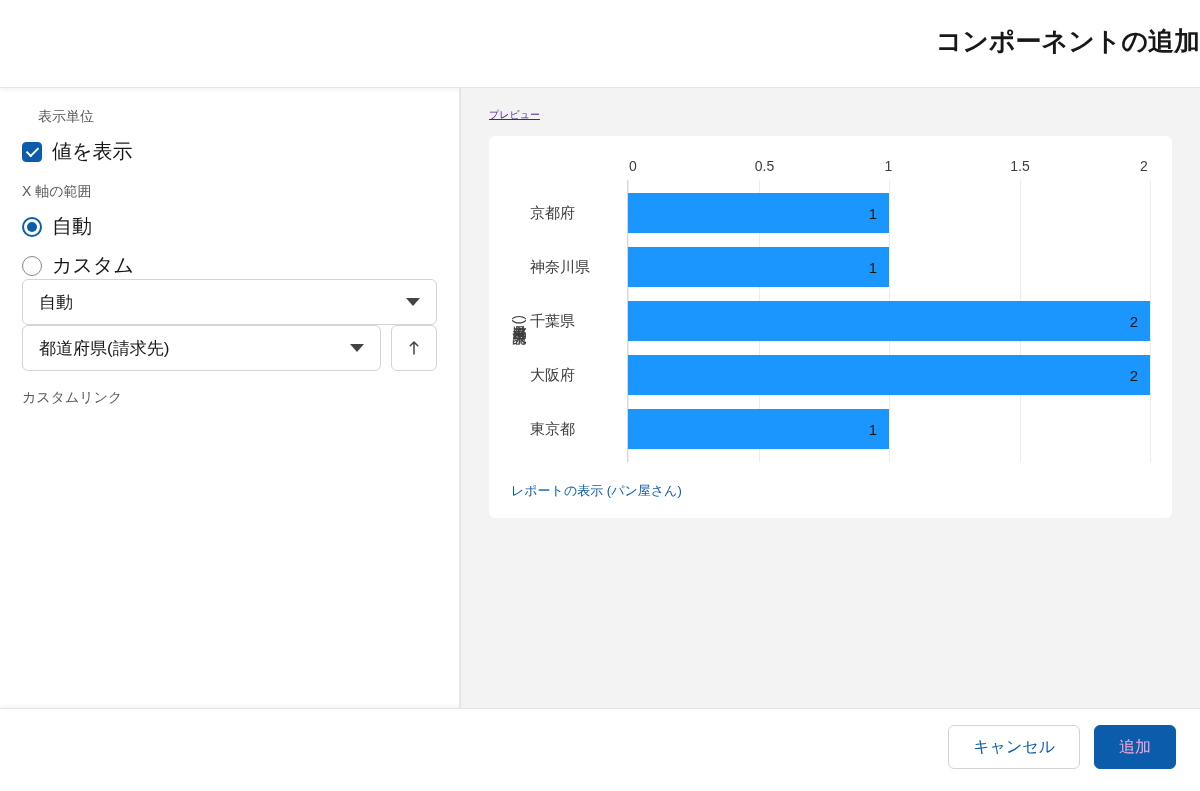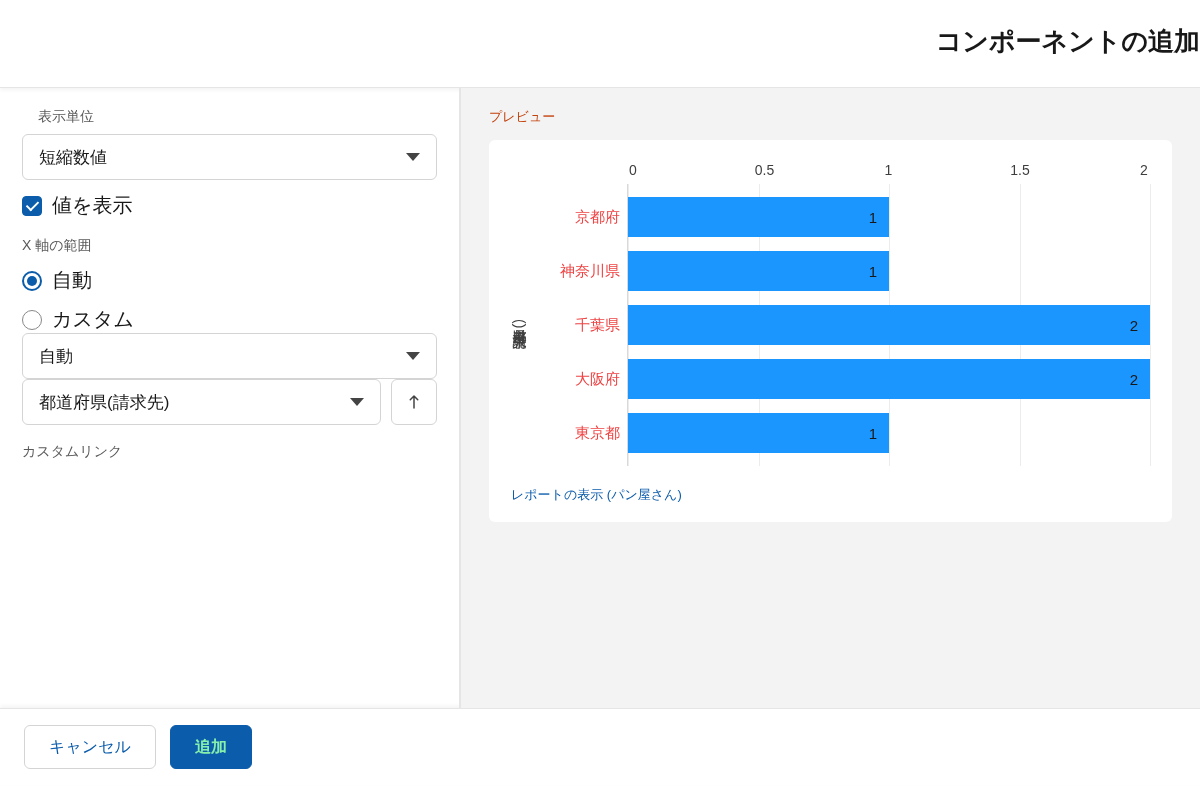--- a/index.html
+++ b/index.html
@@ -120,23 +120,24 @@
   border: 1px solid #d4d4d4;
   border-radius: 6px;
   background: #fff;
   display: flex;
   align-items: center;
   justify-content: center;
   cursor: pointer;
 }
 .icon-button svg { width: 18px; height: 18px; }
 .preview-label {
-  font-size: 13px;
-  color: #c2410c;
+  font-size: 10px;
+  color: #4c1d95;
   margin-bottom: 14px;
+  text-decoration: underline;
 }
 .preview-card {
   background: #fff;
   border-radius: 6px;
   padding: 22px 22px 18px;
 }
 .chart-title {
   font-size: 20px;
   font-weight: 600;
   margin-bottom: 16px;
@@ -183,23 +184,22 @@
   display: flex;
   align-items: center;
   height: 50px;
   margin: 4px 0;
   position: relative;
 }
 .bar-cat {
   position: absolute;
   left: -98px;
   width: 90px;
-  text-align: right;
   font-size: 15px;
-  color: #ef4444;
+  color: #404040;
 }
 .bar-fill {
   height: 40px;
   background: #1b96ff;
   display: flex;
   align-items: center;
   justify-content: flex-end;
   padding-right: 12px;
   color: #181818;
   font-size: 15px;
@@ -209,58 +209,54 @@
   font-size: 13px;
   margin-top: 20px;
   display: inline-block;
   cursor: pointer;
 }
 .modal-footer {
   border-top: 1px solid #e5e5e5;
   box-shadow: 0 -2px 4px rgba(0,0,0,0.05);
   padding: 16px 24px;
   display: flex;
+  justify-content: flex-end;
   gap: 14px;
 }
 .btn {
   height: 44px;
   padding: 0 24px;
   border-radius: 6px;
   font-size: 16px;
   cursor: pointer;
   display: flex;
   align-items: center;
 }
 .btn-secondary {
   background: #fff;
   border: 1px solid #d4d4d4;
   color: #0b5cab;
 }
 .btn-primary {
   background: #0b5cab;
   border: 1px solid #0b5cab;
-  color: #86efac;
-  font-weight: bold;
+  color: #f9a8d4;
 }
 </style>
 </head>
 <body>
 
 <div class="modal-header">
   <h1>コンポーネントの追加</h1>
 </div>
 
 <div class="modal-body">
   <div class="left-panel">
 
     <div class="field-label">表示単位</div>
-    <div class="select-box">
-      <span>短縮数値</span>
-      <span class="caret"></span>
-    </div>
 
     <div class="checkbox-row">
       <div class="checkbox-box checked"></div>
       <span>値を表示</span>
     </div>
 
     <div class="field-label">X 軸の範囲</div>
     <div class="radio-row">
       <div class="radio-circle selected"></div>
       <span>自動</span>

